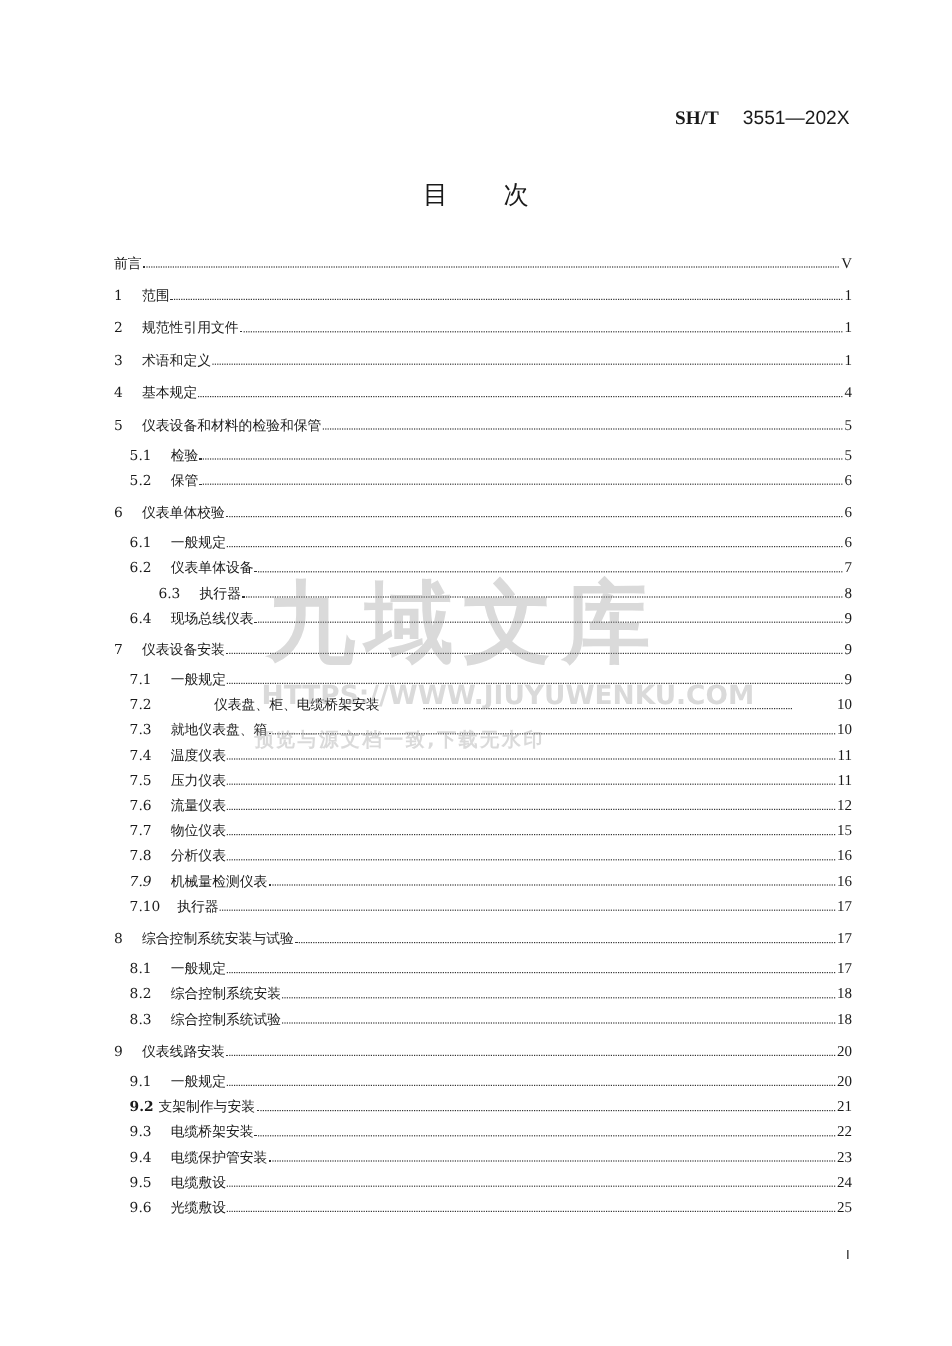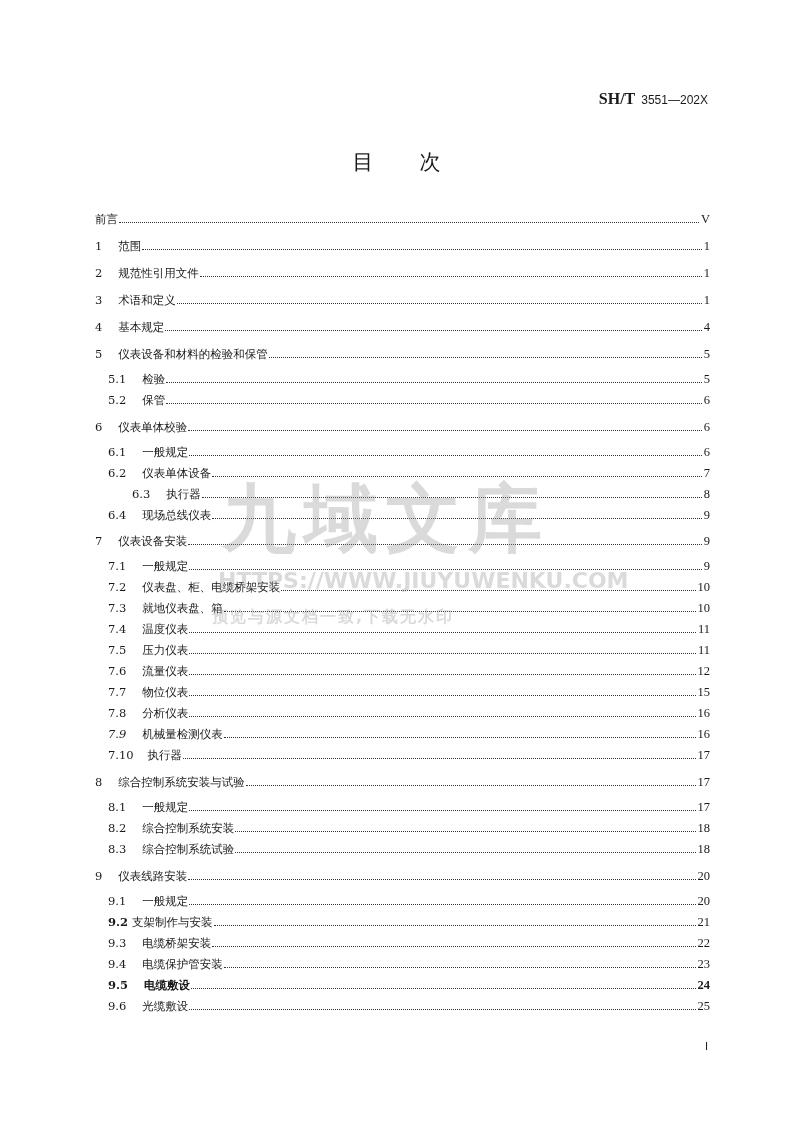--- a/index.html
+++ b/index.html
@@ -1,20 +1,20 @@
 <!DOCTYPE html>
 <html><head>
   <meta charset="utf-8">
   <style>
     html, body { margin: 0; padding: 0; background: #ffffff; }
     body { width: 793px; height: 1122px; position: relative; overflow: hidden;
            font-family: "DejaVu Serif", "Liberation Serif", serif; color: #1a1a1a; }
     .doc-code { position: absolute; top: 90px; right: 85px; font-size: 12px; white-space: nowrap; }
     .doc-code .prefix { font-family: "Liberation Serif", serif; font-weight: bold; font-size: 16px; }
-    .doc-code .num { font-family: "Liberation Sans", sans-serif; font-size: 12px; margin-left: 6px; }
+    .doc-code .num { font-family: "Liberation Sans", sans-serif; font-size: 16px; margin-left: 20px; }
     .title { position: absolute; top: 148px; left: 0; width: 793px; text-align: center;
              font-family: "DejaVu Sans", sans-serif; font-size: 21px; letter-spacing: 0; }
     .title span { display: inline-block; }
     .title .gap { width: 46px; }
     .toc { position: absolute; left: 95px; width: 615px; top: 211px; }
     .row { position: absolute; left: 0; width: 615px; height: 16px; display: flex; align-items: flex-end;
            font-size: 11.5px; line-height: 16px; }
     .row.sub { left: 13px; width: 602px; }
     .row .num { white-space: pre; }
     .row .label { white-space: nowrap; }
@@ -122,21 +122,21 @@
       <span class="label">仪表设备安装</span>
       <span class="leader"></span>
       <span class="page">9</span>
     </div>
     <div class="row sub" style="top: 347px;">
       <span class="num" style="margin-right: 16px;">7.1</span>
       <span class="label">一般规定</span>
       <span class="leader"></span>
       <span class="page">9</span>
     </div>
-    <div class="row sub" style="top: 368px;">
+    <div class="row sub" style="top: 368px; gap: 36px;">
       <span class="num" style="margin-right: 16px;">7.2</span>
       <span class="label">仪表盘、柜、电缆桥架安装</span>
       <span class="leader"></span>
       <span class="page">10</span>
     </div>
     <div class="row sub" style="top: 389px;">
       <span class="num" style="margin-right: 16px;">7.3</span>
       <span class="label">就地仪表盘、箱</span>
       <span class="leader"></span>
       <span class="page">10</span>
@@ -230,21 +230,21 @@
       <span class="label">电缆桥架安装</span>
       <span class="leader"></span>
       <span class="page">22</span>
     </div>
     <div class="row sub" style="top: 745px;">
       <span class="num" style="margin-right: 16px;">9.4</span>
       <span class="label">电缆保护管安装</span>
       <span class="leader"></span>
       <span class="page">23</span>
     </div>
-    <div class="row sub" style="top: 766px; font-weight: bold;">
+    <div class="row sub" style="top: 766px;">
       <span class="num" style="margin-right: 16px;">9.5</span>
       <span class="label">电缆敷设</span>
       <span class="leader"></span>
       <span class="page">24</span>
     </div>
     <div class="row sub" style="top: 787px;">
       <span class="num" style="margin-right: 16px;">9.6</span>
       <span class="label">光缆敷设</span>
       <span class="leader"></span>
       <span class="page">25</span>

